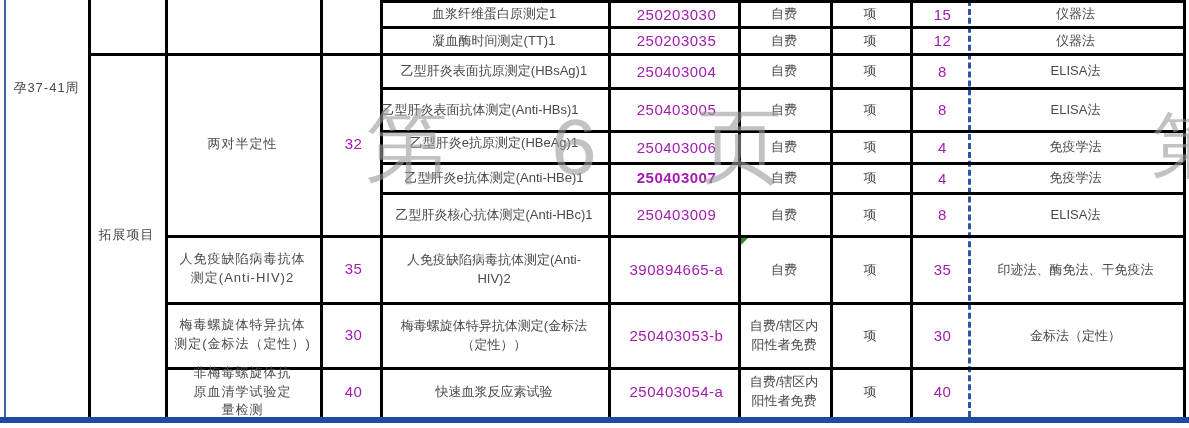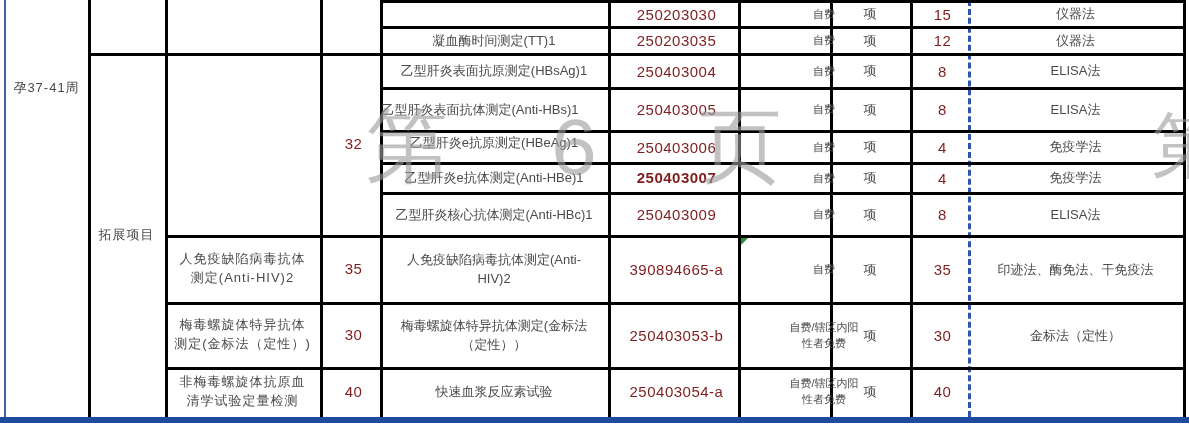--- a/index.html
+++ b/index.html
@@ -10,22 +10,22 @@
   .hline{position:absolute;height:3px;background:#000;z-index:2;}
   .vline{position:absolute;width:3px;background:#000;z-index:2;}
   .pagebreak-dash{position:absolute;width:0;border-left:3px dashed #2e55a8;z-index:1;}
   .edge-left{position:absolute;left:4px;top:0;width:2px;height:423px;background:#41629f;z-index:4;}
   .edge-bottom{position:absolute;left:0;top:417px;width:1189px;height:6px;background:#1e4b9e;z-index:4;}
   .cell{
     position:absolute;display:flex;align-items:center;justify-content:center;
     text-align:center;font-size:13px;line-height:1.45;z-index:3;box-sizing:border-box;
   }
   .item-cell{padding:0 10px;}
-  .pay-cell{padding:6px 3px;font-size:11px;margin-left:40px;}
-  .num{color:#7f1d1d;font-size:15px;letter-spacing:0.5px;padding-left:7px;}
+  .pay-cell{padding:6px 3px;font-size:13px;}
+  .num{color:#a21caf;font-size:15px;letter-spacing:0.5px;padding-left:7px;}
   .cjk{letter-spacing:1px;}
   .wm{
     position:absolute;color:#9b9b9b;opacity:0.6;z-index:5;pointer-events:none;
     font-family:Liberation Mono, monospace;white-space:nowrap;font-weight:400;
   }
   .wm-center{left:366px;top:92px;font-size:82px;letter-spacing:26px;}
   .wm-right{left:1152px;top:98px;font-size:72px;}
   .green-tri{
     position:absolute;left:741px;top:238px;width:0;height:0;z-index:3;
     border-top:7px solid #2f8f2f;border-right:7px solid transparent;
@@ -58,31 +58,33 @@
   <div class="vline" style="left:380px;top:0;height:417px;"></div>
   <div class="vline" style="left:608px;top:0;height:417px;"></div>
   <div class="vline" style="left:738px;top:0;height:417px;"></div>
   <div class="vline" style="left:830px;top:0;height:417px;"></div>
   <div class="vline" style="left:910px;top:0;height:417px;"></div>
   <div class="vline" style="left:1183px;top:0;height:417px;"></div>
 
   <div class="cell cjk" style="left:7px;top:3px;width:79px;height:170px;">孕37-41周</div>
   <div class="cell cjk" style="left:91px;top:56px;width:71px;height:358px;">拓展项目</div>
 
+  <div class="cell cjk" style="left:168px;top:56px;width:149px;height:176px;">两对半定性</div>
   <div class="cell num" style="left:323px;top:56px;width:54px;height:176px;">32</div>
 
   <div class="cell cjk" style="left:168px;top:238px;width:149px;height:61px;padding:0 6px;">人免疫缺陷病毒抗体测定(Anti-HIV)2</div>
   <div class="cell num" style="left:323px;top:238px;width:54px;height:61px;">35</div>
 
   <div class="cell cjk" style="left:168px;top:305px;width:149px;height:59px;padding:0 6px;">梅毒螺旋体特异抗体测定(金标法（定性）)</div>
   <div class="cell num" style="left:323px;top:305px;width:54px;height:59px;">30</div>
 
-  <div class="cell cjk" style="left:168px;top:370px;width:149px;height:44px;padding:0 10px;">非梅毒螺旋体抗原血清学试验定量检测</div>
+  <div class="cell cjk" style="left:168px;top:370px;width:149px;height:44px;padding:0 20px;">非梅毒螺旋体抗原血清学试验定量检测</div>
   <div class="cell num" style="left:323px;top:370px;width:54px;height:44px;">40</div>
 
+  <div class="cell item-cell" style="left:383px;top:3px;width:222px;height:23px;">血浆纤维蛋白原测定1</div>
   <div class="cell num" style="left:611px;top:3px;width:124px;height:23px;">250203030</div>
   <div class="cell pay-cell" style="left:741px;top:3px;width:86px;height:23px;">自费</div>
   <div class="cell" style="left:833px;top:3px;width:74px;height:23px;">项</div>
   <div class="cell num" style="left:913px;top:3px;width:52px;height:23px;">15</div>
   <div class="cell" style="left:971px;top:3px;width:209px;height:23px;">仪器法</div>
 
   <div class="cell item-cell" style="left:383px;top:29px;width:222px;height:24px;">凝血酶时间测定(TT)1</div>
   <div class="cell num" style="left:611px;top:29px;width:124px;height:24px;">250203035</div>
   <div class="cell pay-cell" style="left:741px;top:29px;width:86px;height:24px;">自费</div>
   <div class="cell" style="left:833px;top:29px;width:74px;height:24px;">项</div>

